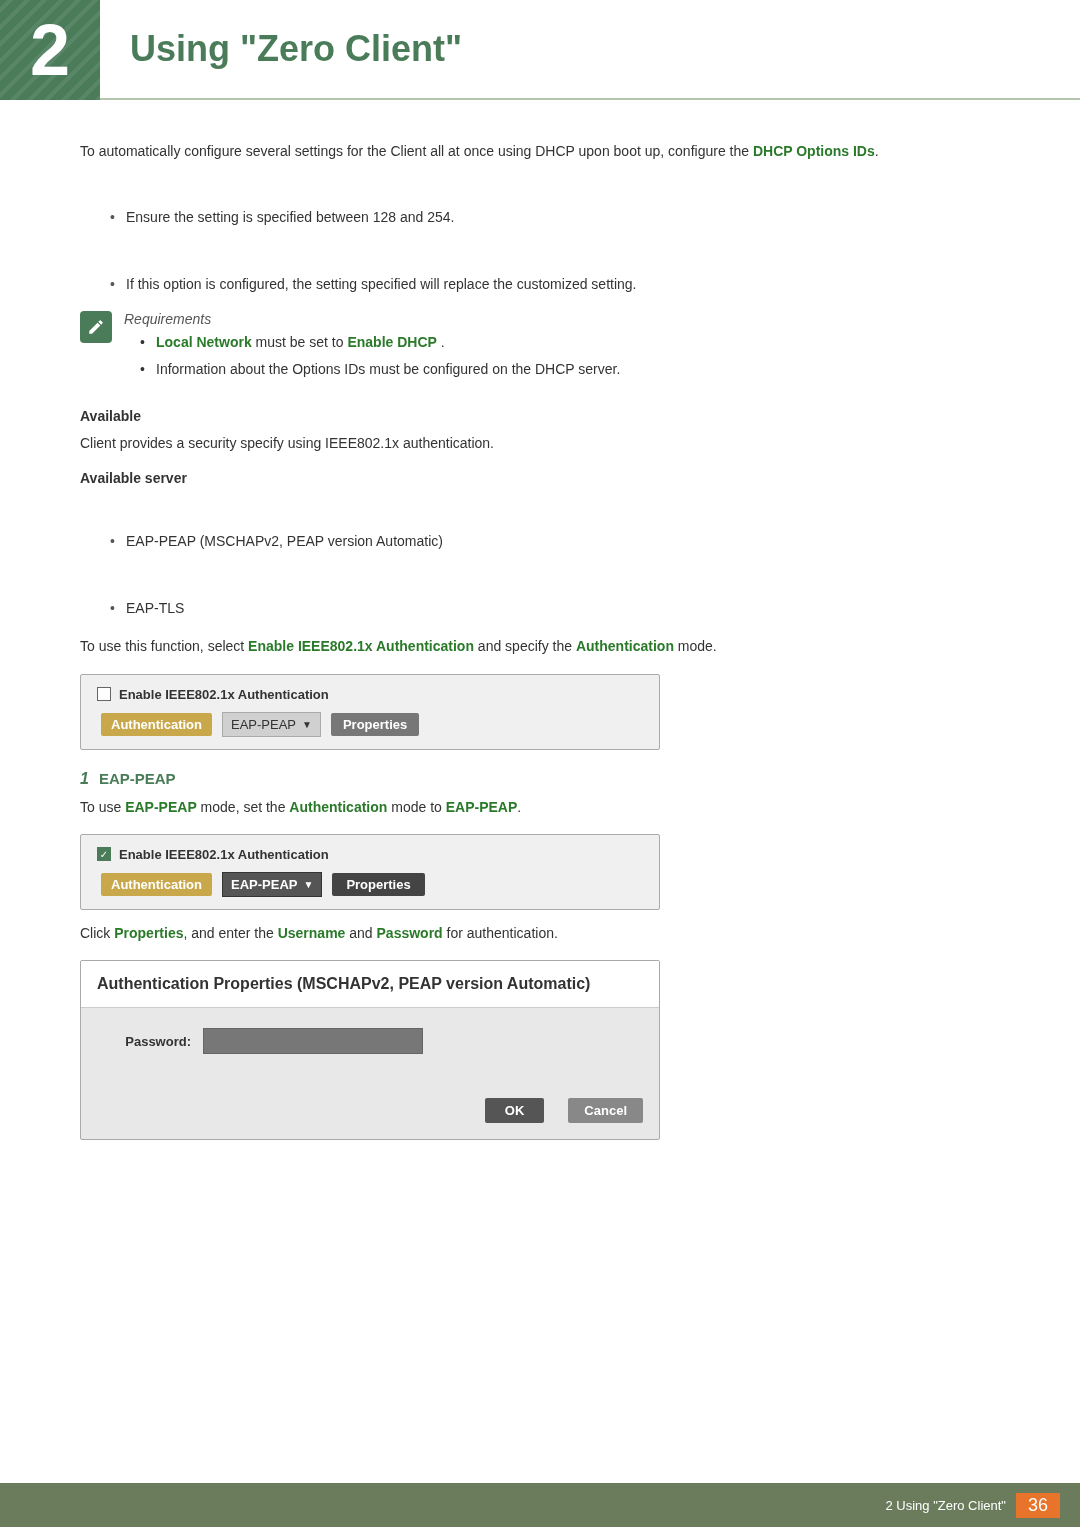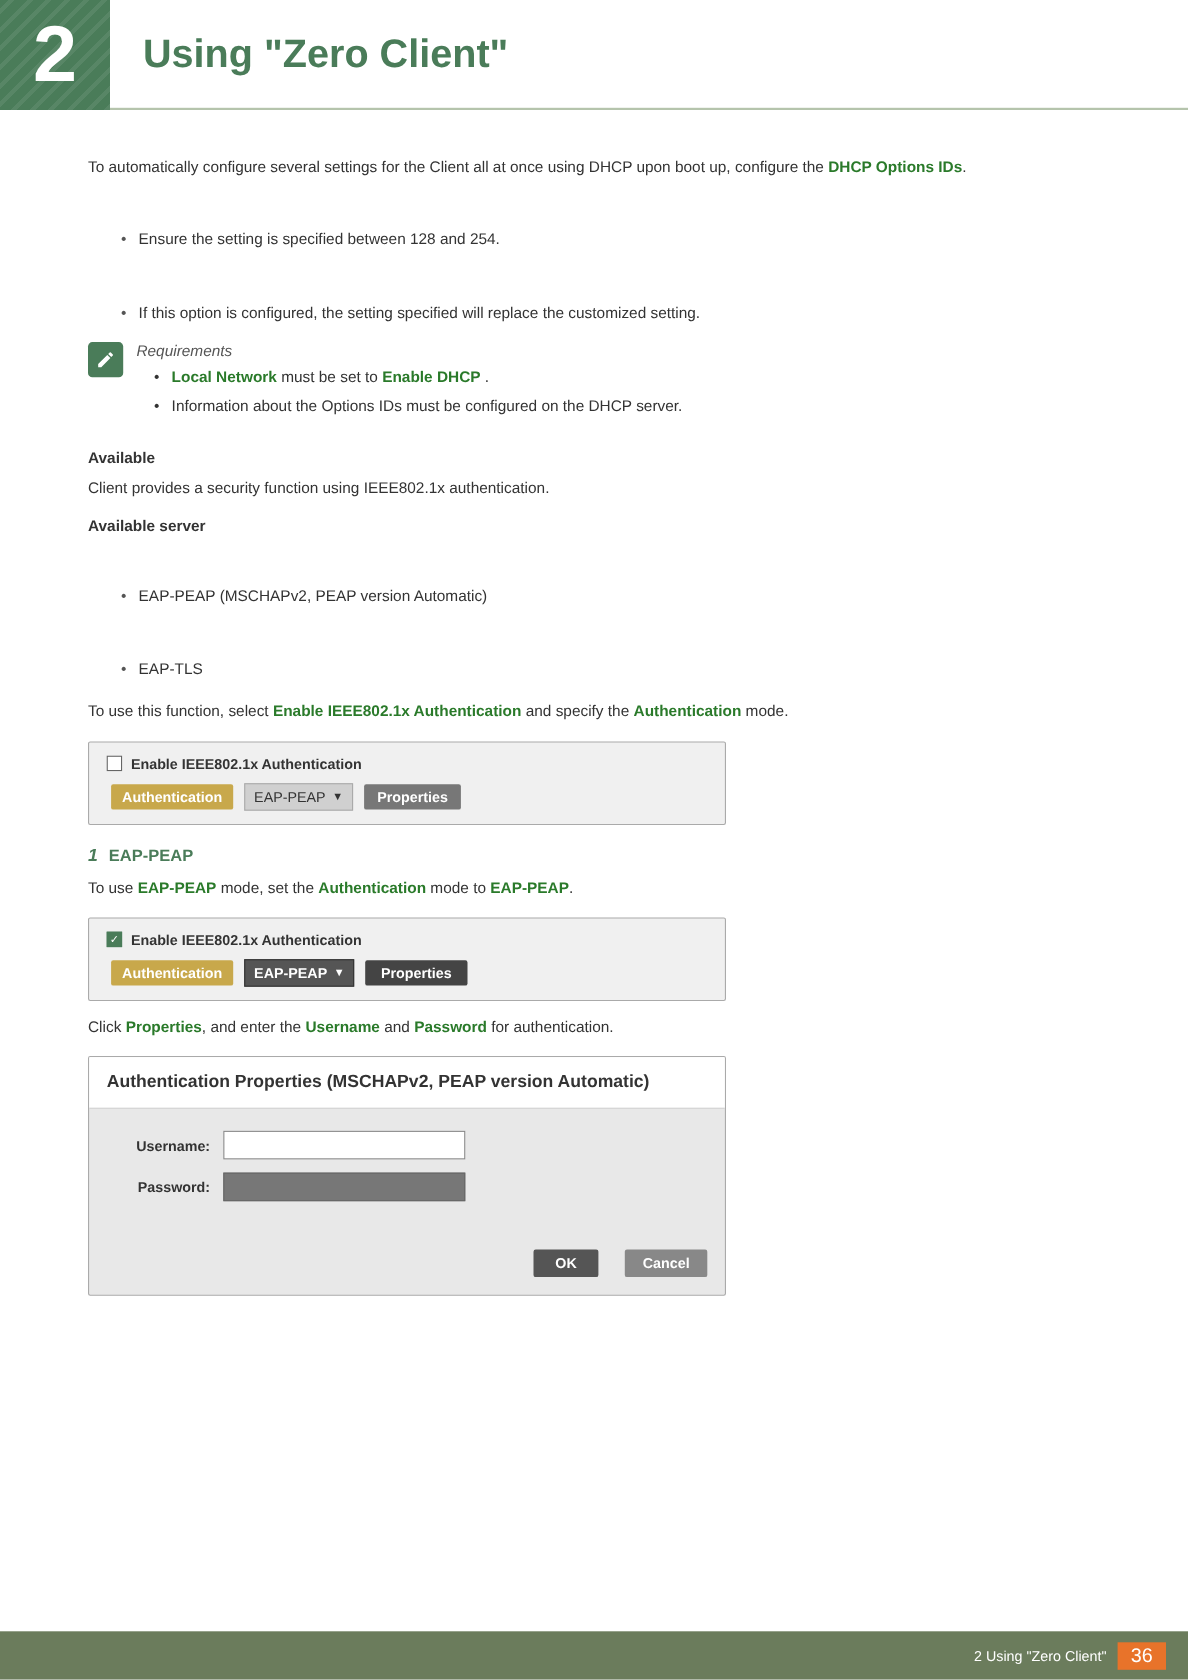--- a/index.html
+++ b/index.html
@@ -410,21 +410,21 @@
           <span> must be set to </span>
           <a class="link-green">Enable DHCP</a>
           <span>.</span>
         </li>
         <li>Information about the Options IDs must be configured on the DHCP server.</li>
       </ul>
     </div>
   </div>
 
   <div class="section-heading">Available</div>
-  <p class="intro-text">Client provides a security function using IEEE802.1x authentication.</p>
+  <p class="intro-text">Client provides a security specify using IEEE802.1x authentication.</p>
 
   <div class="subsection-heading">Available server</div>
   <ul class="bullet-list">
     <li>EAP-PEAP (MSCHAPv2, PEAP version Automatic)</li>
     <li>EAP-TLS</li>
   </ul>
 
   <p class="intro-text">
     <span>To use this function, select </span><a class="link-green">Enable IEEE802.1x Authentication</a><span> and specify the </span><a class="link-green">Authentication</a><span> mode.</span>
   </p>
@@ -469,24 +469,20 @@
   </div>
 
   <p class="intro-text">
     <span>Click </span><a class="link-green">Properties</a><span>, and enter the </span><a class="link-green">Username</a><span> and </span><a class="link-green">Password</a><span> for authentication.</span>
   </p>
 
   <div class="properties-dialog">
     <div class="dialog-title">Authentication Properties (MSCHAPv2, PEAP version Automatic)</div>
     <div class="dialog-body">
       <div class="dialog-field">
-        <label class="dialog-field-label">Username:</label>
-        <input class="dialog-input" type="text" style="">
-      </div>
-      <div class="dialog-field">
         <label class="dialog-field-label">Password:</label>
         <div class="dialog-input-dark"></div>
       </div>
     </div>
     <div class="dialog-buttons">
       <button class="dialog-btn-ok">OK</button>
       <button class="dialog-btn-cancel">Cancel</button>
     </div>
   </div>
 

